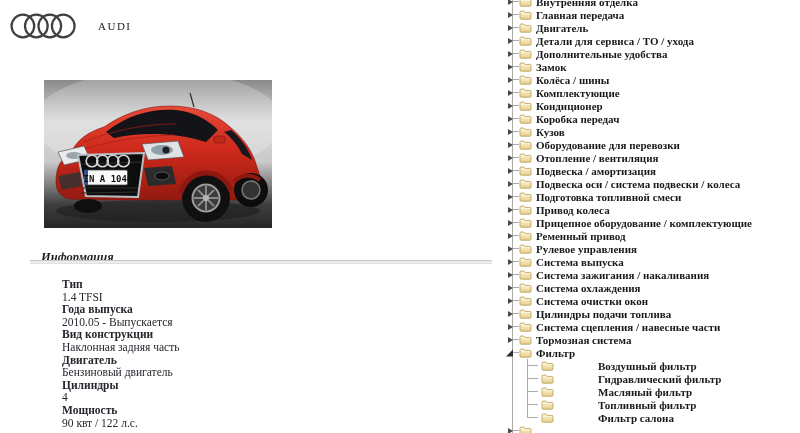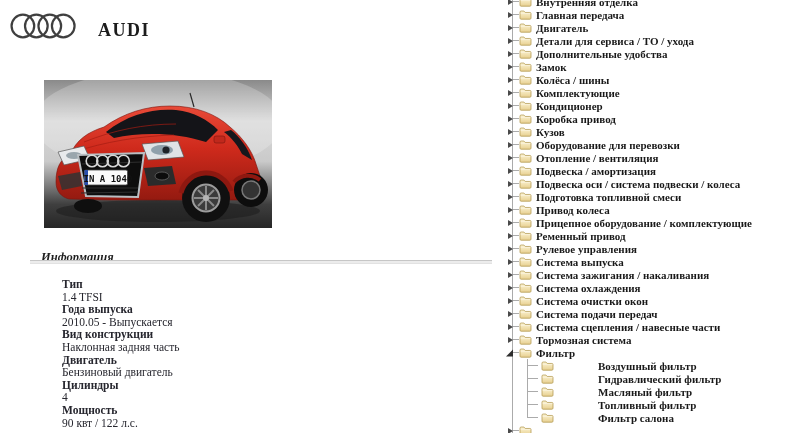--- a/index.html
+++ b/index.html
@@ -1,21 +1,21 @@
 <!DOCTYPE html>
 <html><head>
 <meta charset="utf-8">
 <style>
   html,body{margin:0;padding:0;background:#fff;}
   .page{position:relative;width:800px;height:433px;background:#fff;overflow:hidden;
         font-family:"Liberation Serif","DejaVu Serif",serif;}
 
   
   .logo{position:absolute;left:10px;top:11px;width:70px;height:30px;}
-  .brand{position:absolute;left:98px;top:20px;font-size:18px;letter-spacing:1.5px;color:#1c1c1c;font-weight:bold;}
+  .brand{position:absolute;left:98px;top:20px;font-size:11px;letter-spacing:1.5px;color:#1c1c1c;}
 
   
   .car-wrap{position:absolute;left:30px;top:80px;width:228px;height:148px;margin-left:14px;}
 
   
   .info-heading{position:absolute;left:28px;top:237px;margin:13px;font-size:12.5px;
                 font-style:italic;font-weight:bold;color:#1f1f1f;}
   .rule{position:absolute;left:30px;top:260px;width:462px;height:2px;background:#ececec;
         border-top:1px solid #c6c6c6;border-bottom:1px solid #e2e2e2;}
   .info-list{position:absolute;left:28px;top:278px;font-size:11.5px;line-height:12.6px;color:#26262e;margin-left:34px;}
@@ -248,21 +248,21 @@
       <path d="M1.6 5.6 H14.4" stroke="#ffffff" stroke-width="0.8" opacity="0.55"></path>
     </svg>
     <span class="t-label">Кондиционер</span>
   </div>
         <div class="row lvl0">
     <span class="marker m-col"></span>
     <svg class="folder" viewBox="0 0 16 14">
       <path d="M1 4 Q1 2.6 2.4 2.6 H6 L7.6 4.4 H13.6 Q15 4.4 15 5.8 V11.6 Q15 13 13.6 13 H2.4 Q1 13 1 11.6 Z" fill="url(#fg)" stroke="#b49a52" stroke-width="1"></path>
       <path d="M1.6 5.6 H14.4" stroke="#ffffff" stroke-width="0.8" opacity="0.55"></path>
     </svg>
-    <span class="t-label">Коробка привод</span>
+    <span class="t-label">Коробка передач</span>
   </div>
         <div class="row lvl0">
     <span class="marker m-col"></span>
     <svg class="folder" viewBox="0 0 16 14">
       <path d="M1 4 Q1 2.6 2.4 2.6 H6 L7.6 4.4 H13.6 Q15 4.4 15 5.8 V11.6 Q15 13 13.6 13 H2.4 Q1 13 1 11.6 Z" fill="url(#fg)" stroke="#b49a52" stroke-width="1"></path>
       <path d="M1.6 5.6 H14.4" stroke="#ffffff" stroke-width="0.8" opacity="0.55"></path>
     </svg>
     <span class="t-label">Кузов</span>
   </div>
         <div class="row lvl0">
@@ -368,21 +368,21 @@
       <path d="M1.6 5.6 H14.4" stroke="#ffffff" stroke-width="0.8" opacity="0.55"></path>
     </svg>
     <span class="t-label">Система очистки окон</span>
   </div>
         <div class="row lvl0">
     <span class="marker m-col"></span>
     <svg class="folder" viewBox="0 0 16 14">
       <path d="M1 4 Q1 2.6 2.4 2.6 H6 L7.6 4.4 H13.6 Q15 4.4 15 5.8 V11.6 Q15 13 13.6 13 H2.4 Q1 13 1 11.6 Z" fill="url(#fg)" stroke="#b49a52" stroke-width="1"></path>
       <path d="M1.6 5.6 H14.4" stroke="#ffffff" stroke-width="0.8" opacity="0.55"></path>
     </svg>
-    <span class="t-label">Система подачи передач</span>
+    <span class="t-label">Цилиндры подачи топлива</span>
   </div>
         <div class="row lvl0">
     <span class="marker m-col"></span>
     <svg class="folder" viewBox="0 0 16 14">
       <path d="M1 4 Q1 2.6 2.4 2.6 H6 L7.6 4.4 H13.6 Q15 4.4 15 5.8 V11.6 Q15 13 13.6 13 H2.4 Q1 13 1 11.6 Z" fill="url(#fg)" stroke="#b49a52" stroke-width="1"></path>
       <path d="M1.6 5.6 H14.4" stroke="#ffffff" stroke-width="0.8" opacity="0.55"></path>
     </svg>
     <span class="t-label">Система сцепления / навесные части</span>
   </div>
         <div class="row lvl0">

